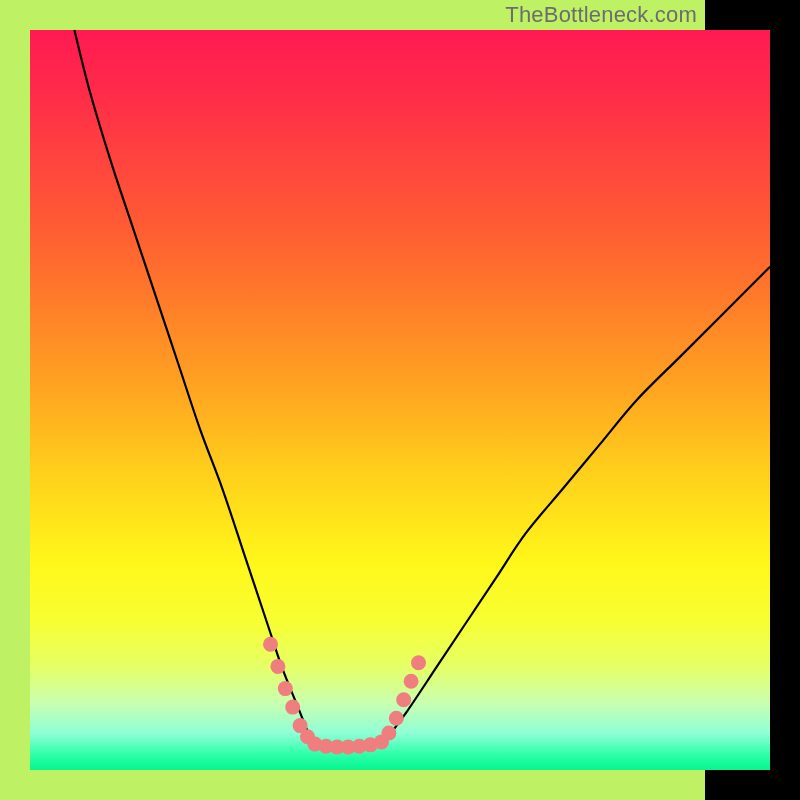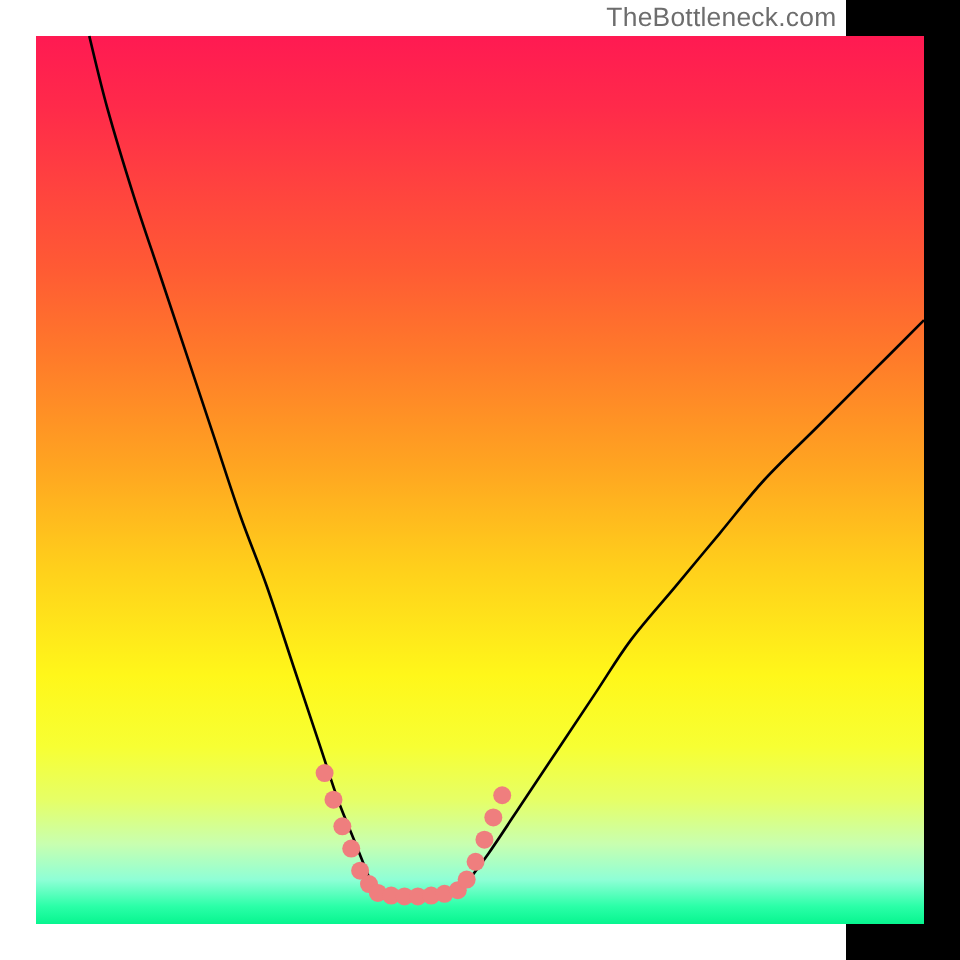--- a/index.html
+++ b/index.html
@@ -10,21 +10,21 @@
     background: #000;
     overflow: hidden;
     font-family: Arial, Helvetica, sans-serif;
   }
   .frame {
     position: absolute;
     left: 0;
     top: 0;
     width: 705px;
     height: 800px;
-    background: #ffffff;
+    background: #bef264;
   }
   .plot-area {
     position: absolute;
     left: 30px;
     top: 30px;
     width: 740px;
     height: 740px;
     
     background: linear-gradient(to bottom,
       #ff1a52 0%,

